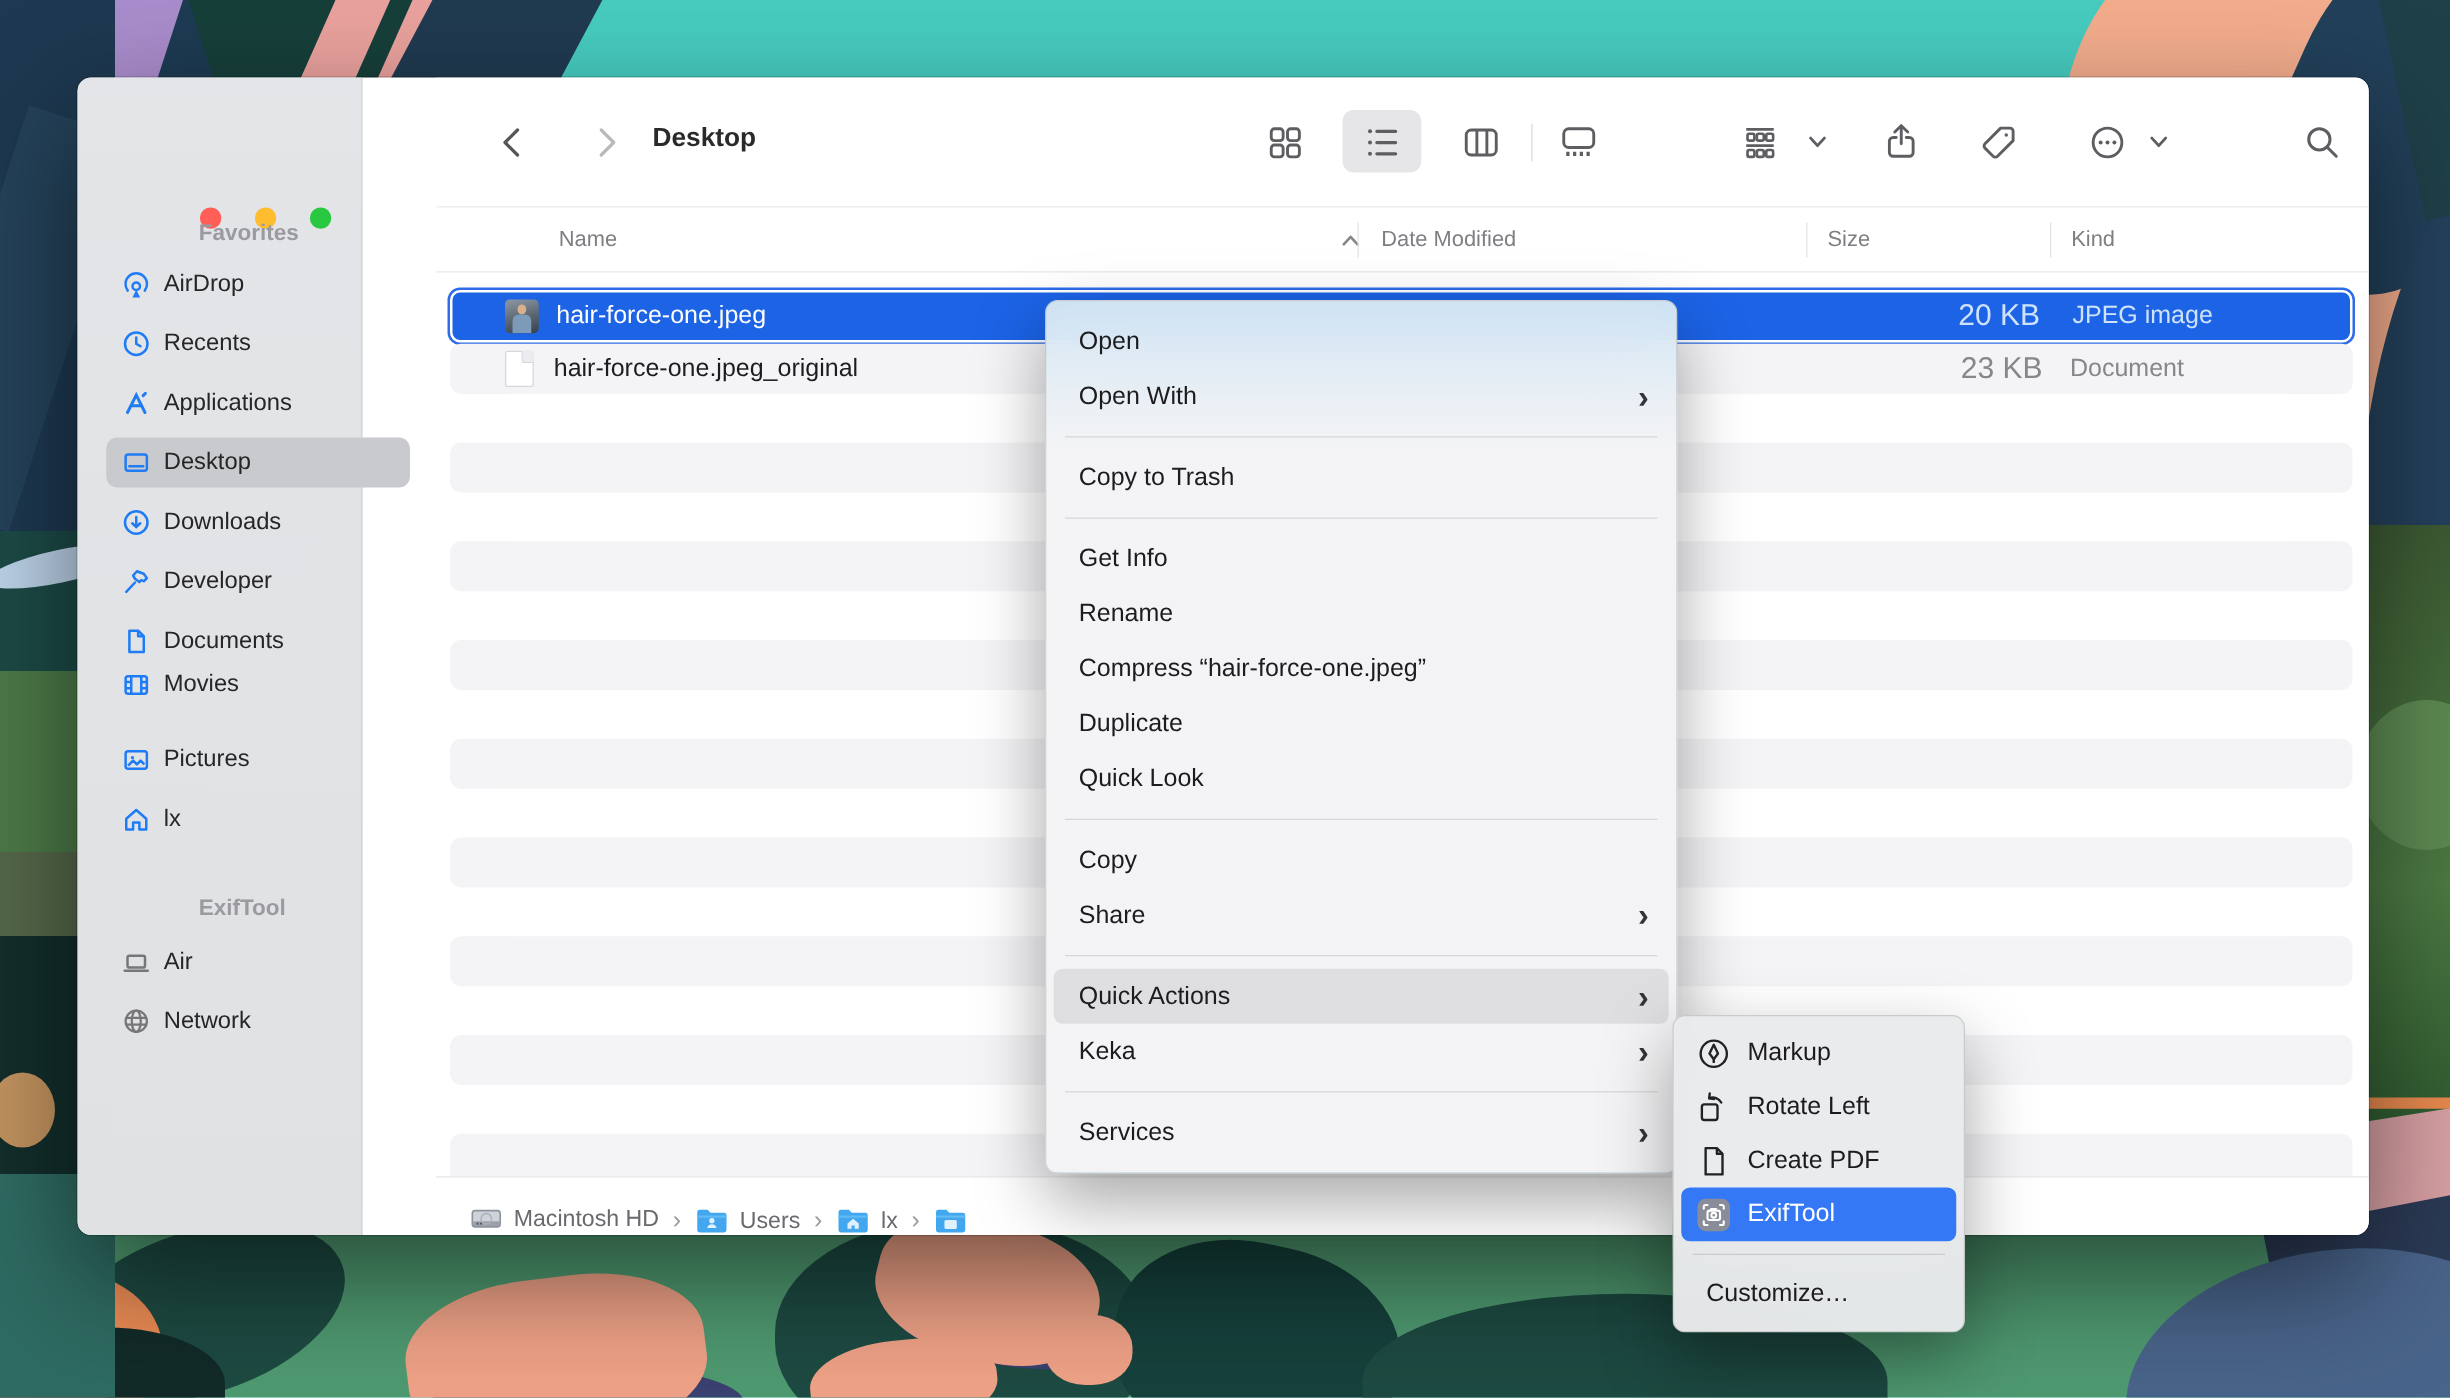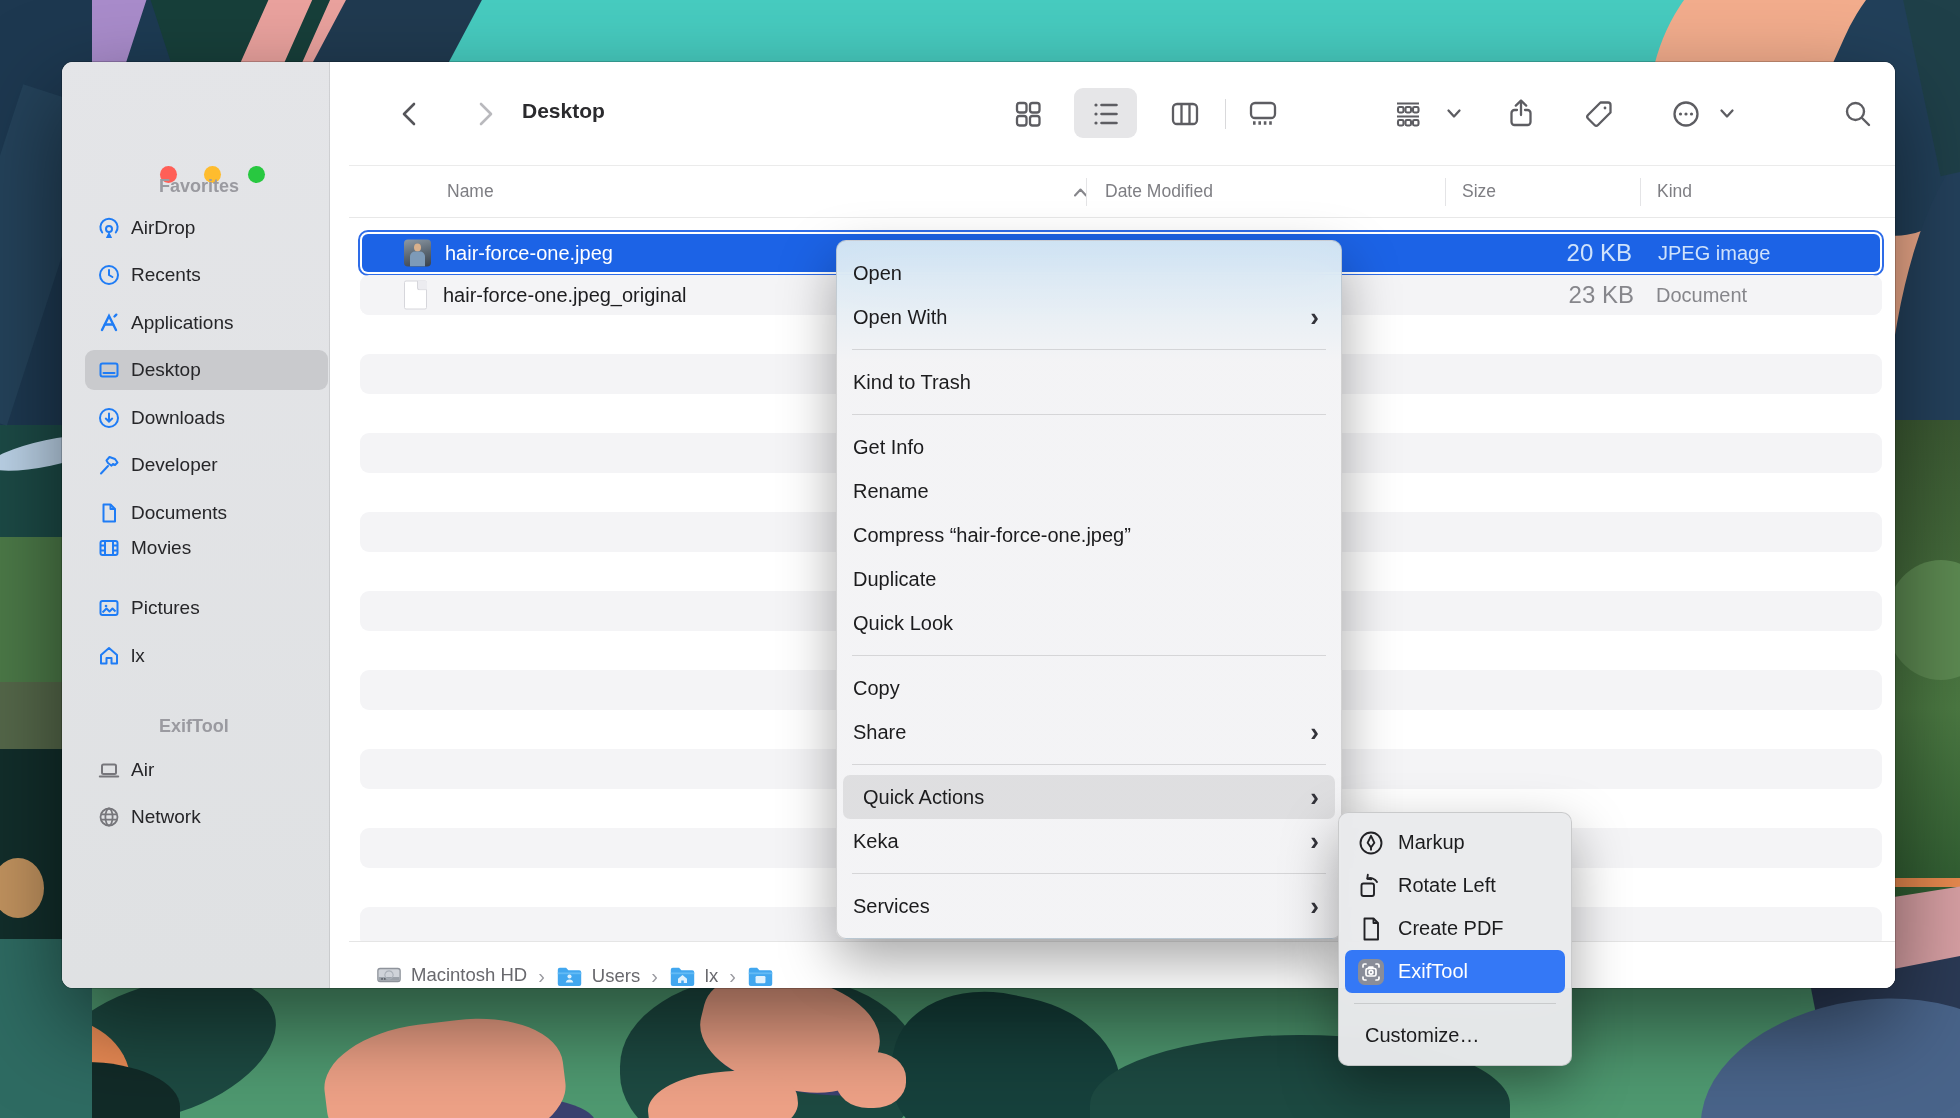--- a/index.html
+++ b/index.html
@@ -42,21 +42,21 @@
   .b-stone3 { left:648px; top:1072px; width:150px; height:70px; background:#efa287; border-radius:46%; transform:rotate(-6deg); }
   .b-stone4 { left:836px; top:1052px; width:70px; height:56px; background:#efa287; border-radius:46%; }
   .b-orange { left:-40px; top:1015px; width:170px; height:130px; background:#ec8c55; border-radius:50%; }
   .b-dark { left:-10px; top:1062px; width:190px; height:90px; background:#122b28; border-radius:50% 50% 0 0; }
   .b-salmonL { left:0; top:945px; width:26px; height:70px; background:#efa287; border-radius:8px; transform:rotate(12deg); }
 
   
   .win { position:absolute; left:62px; top:62px; width:1833px; height:926px; z-index:10;
     border-radius:11px; overflow:hidden; background:#fff;
     box-shadow:0 35px 90px rgba(0,0,0,.5), 0 0 0 1px rgba(0,0,0,.18); }
-  .sidebar { position:absolute; left:0; top:0; width:268px; height:100%;
+  .sidebar { position:absolute; left:0; top:0; width:228px; height:100%;
     background:linear-gradient(180deg,rgba(227,228,231,.97),rgba(222,224,226,.97));
     border-right:1px solid rgba(0,0,0,.09); }
   .lights { position:absolute; left:98px; top:104px; display:flex; gap:27px; }
   .light { width:17px; height:17px; border-radius:50%; }
   .sb-header { position:absolute; left:97px; font-size:18px; font-weight:bold; color:#9a9aa0; }
   .sb-row { position:absolute; left:23px; width:243px; height:40px; border-radius:9px;
     display:flex; align-items:center; font-size:19px; color:#262629; }
   .sb-row.sel { background:#c9cacd; }
   .sb-ic { width:24px; height:24px; margin:0 10px 0 12px; flex:0 0 auto; }
   .main { position:absolute; left:287px; top:0; width:1546px; height:100%; background:#fff; }
@@ -94,21 +94,21 @@
   .pb-item { display:flex; align-items:center; gap:9px; }
   .pb-sep { margin:0 11px; color:#9a9aa0; font-size:20px; }
   .pathbar { padding-left:27px; }
 
   
   .menu { position:absolute; left:836px; top:240px; width:506px; z-index:20;
     background:linear-gradient(180deg, rgba(213,231,243,.96) 0%, rgba(243,243,245,.96) 120px, rgba(243,243,245,.96) 100%);
     -webkit-backdrop-filter:blur(30px); backdrop-filter:blur(30px);
     border-radius:10px; border:1px solid rgba(0,0,0,.14);
     box-shadow:0 22px 55px rgba(0,0,0,.35); padding:10px 0; }
-  .mi { position:relative; height:44px; line-height:44px; padding:0 16px; font-size:20px; color:#1c1c1e; white-space:nowrap; }
+  .mi { position:relative; height:44px; line-height:44px; padding:0 26px; font-size:20px; color:#1c1c1e; white-space:nowrap; }
   .mi .chev { position:absolute; right:22px; top:0; font-size:26px; color:#33333a; font-weight:bold; }
   .mi.hl { margin:0 6px; padding:0 20px; border-radius:7px; background:rgba(0,0,0,.085); }
   .mi.hl .chev { right:16px; }
   .msep { height:1px; background:rgba(0,0,0,.12); margin:10px 15px; }
   .submenu { position:absolute; left:1338px; top:812px; width:234px; z-index:21;
     background:rgba(233,234,236,.97);
     -webkit-backdrop-filter:blur(30px); backdrop-filter:blur(30px);
     border-radius:10px; border:1px solid rgba(0,0,0,.14);
     box-shadow:0 22px 55px rgba(0,0,0,.35); padding:8px 0; }
   .smi { position:relative; height:43px; margin:0 6px; padding:0 12px; border-radius:7px;
@@ -418,21 +418,21 @@
         <span></span>
       </div>
     </div>
   </div>
 </div>
 
 <div class="menu">
   <div class="mi"><span>Open</span></div>
   <div class="mi"><span>Open With</span><span class="chev">›</span></div>
   <div class="msep"></div>
-  <div class="mi"><span>Kind to Trash</span></div>
+  <div class="mi"><span>Copy to Trash</span></div>
   <div class="msep"></div>
   <div class="mi"><span>Get Info</span></div>
   <div class="mi"><span>Rename</span></div>
   <div class="mi"><span>Compress “hair-force-one.jpeg”</span></div>
   <div class="mi"><span>Duplicate</span></div>
   <div class="mi"><span>Quick Look</span></div>
   <div class="msep"></div>
   <div class="mi"><span>Copy</span></div>
   <div class="mi"><span>Share</span><span class="chev">›</span></div>
   <div class="msep"></div>

